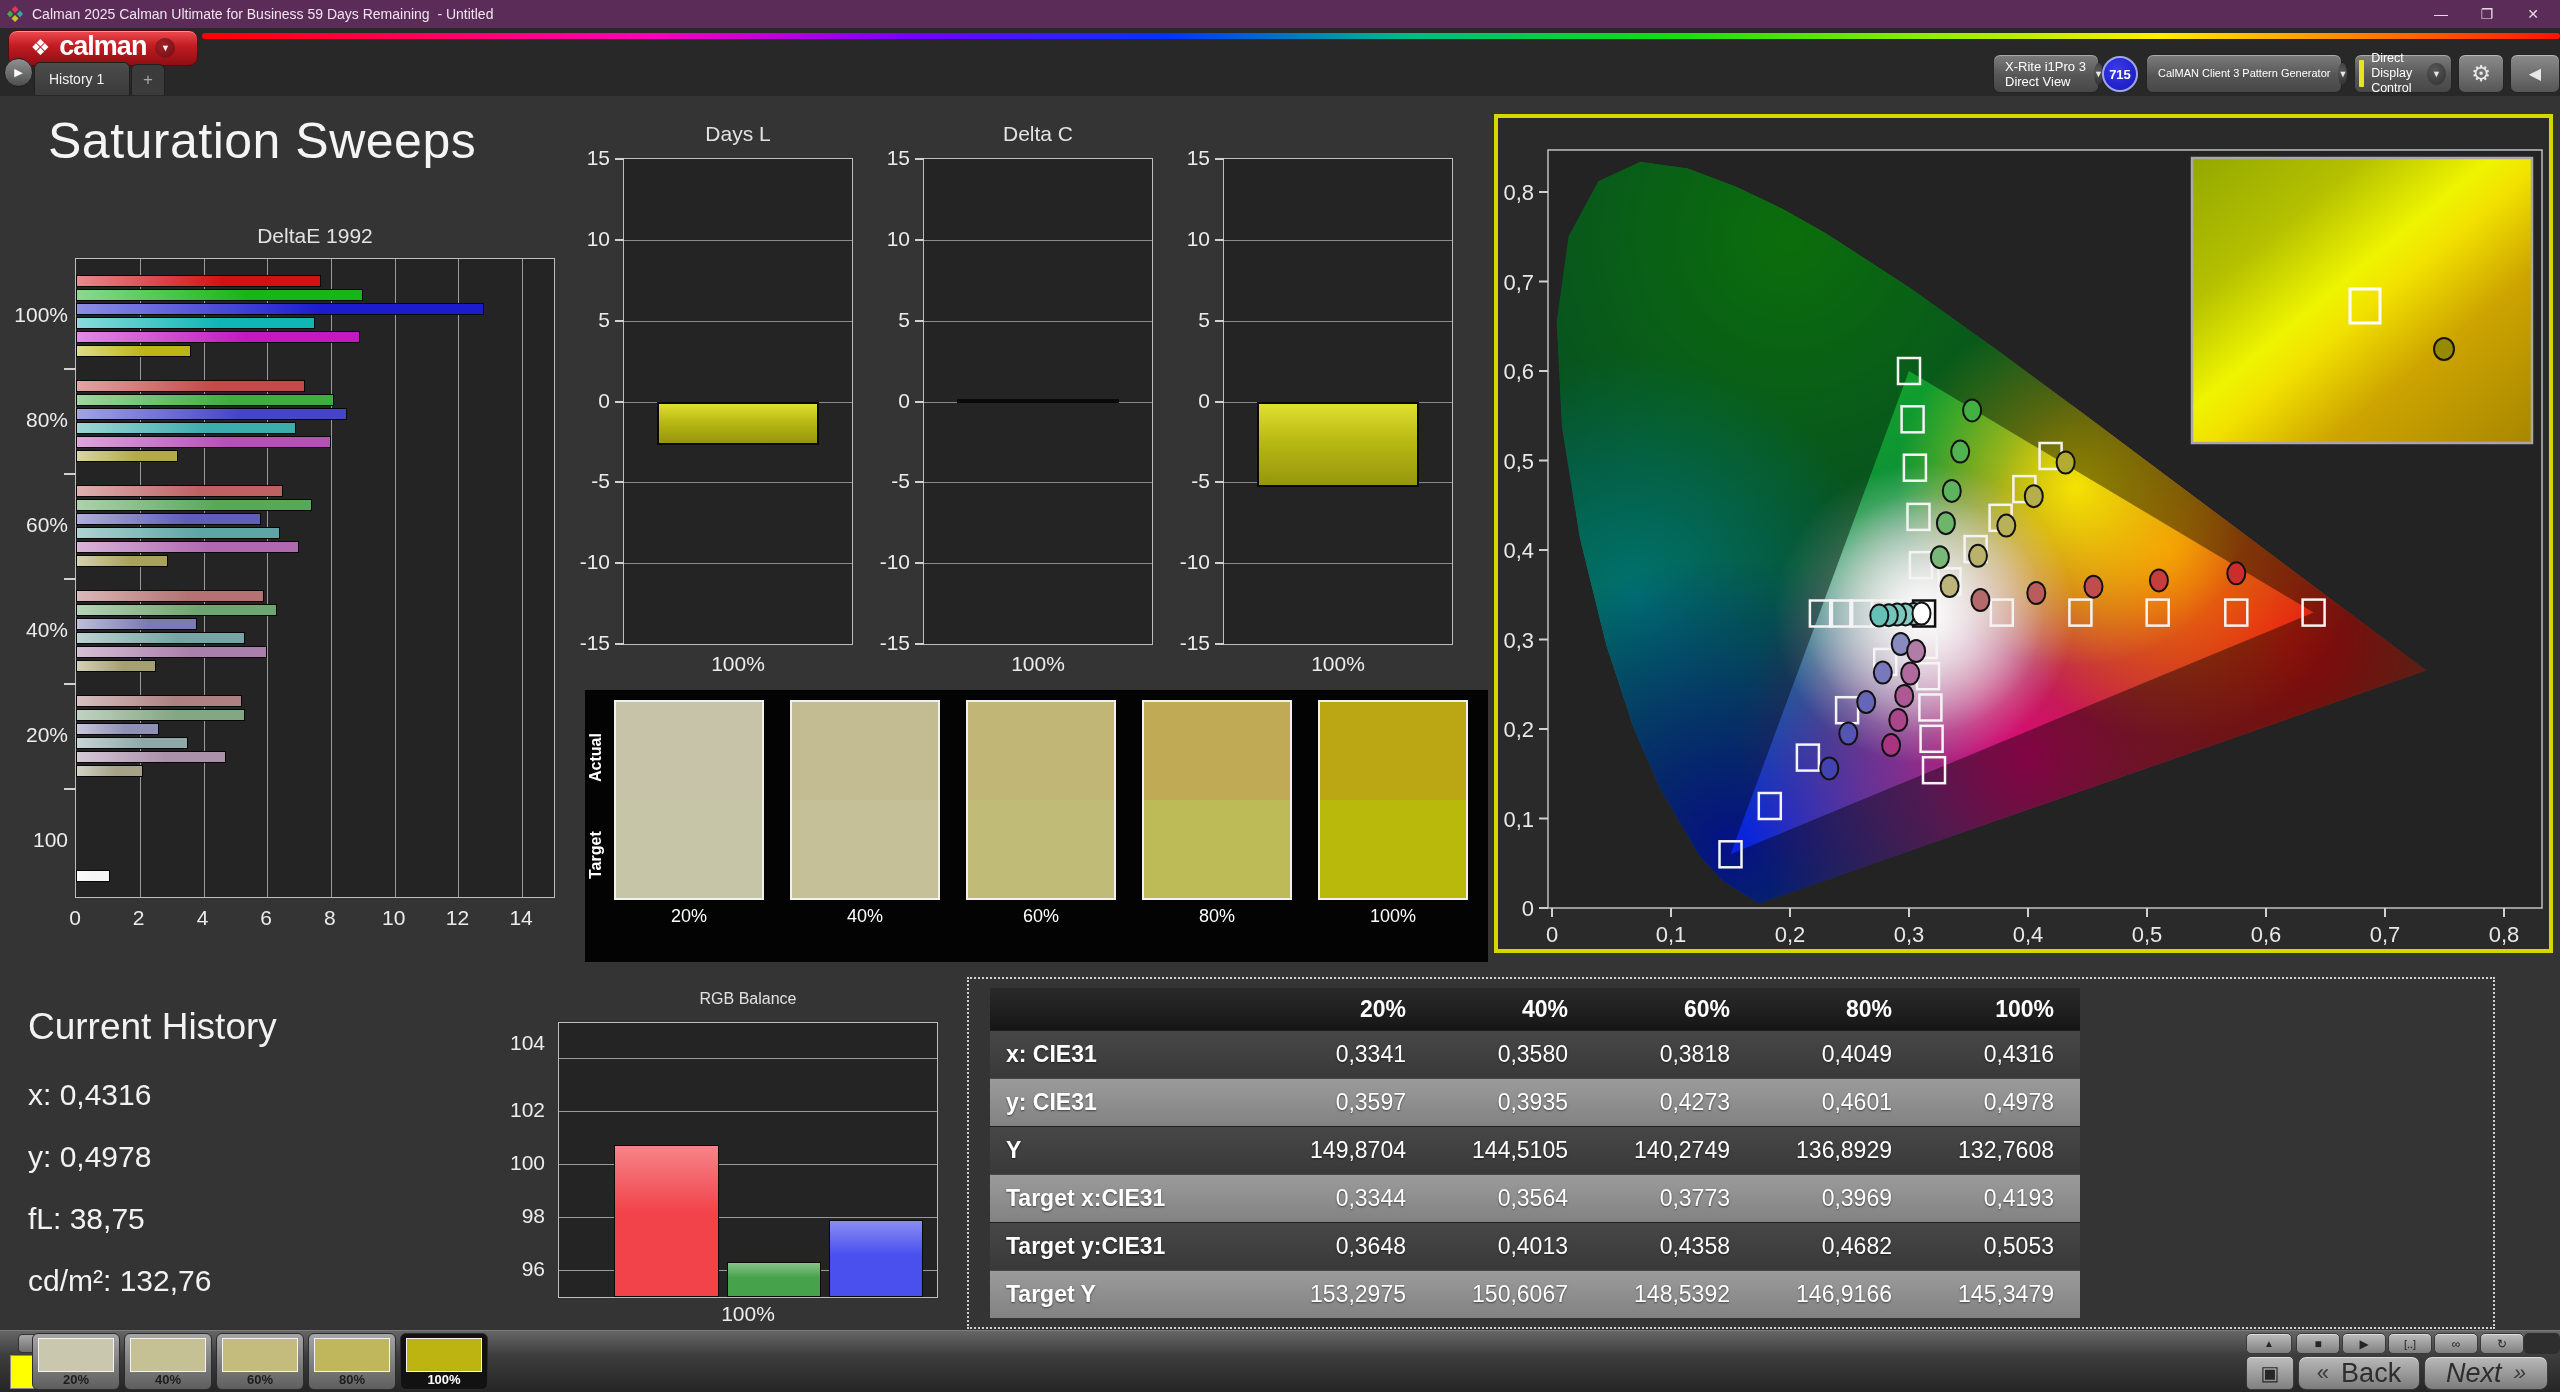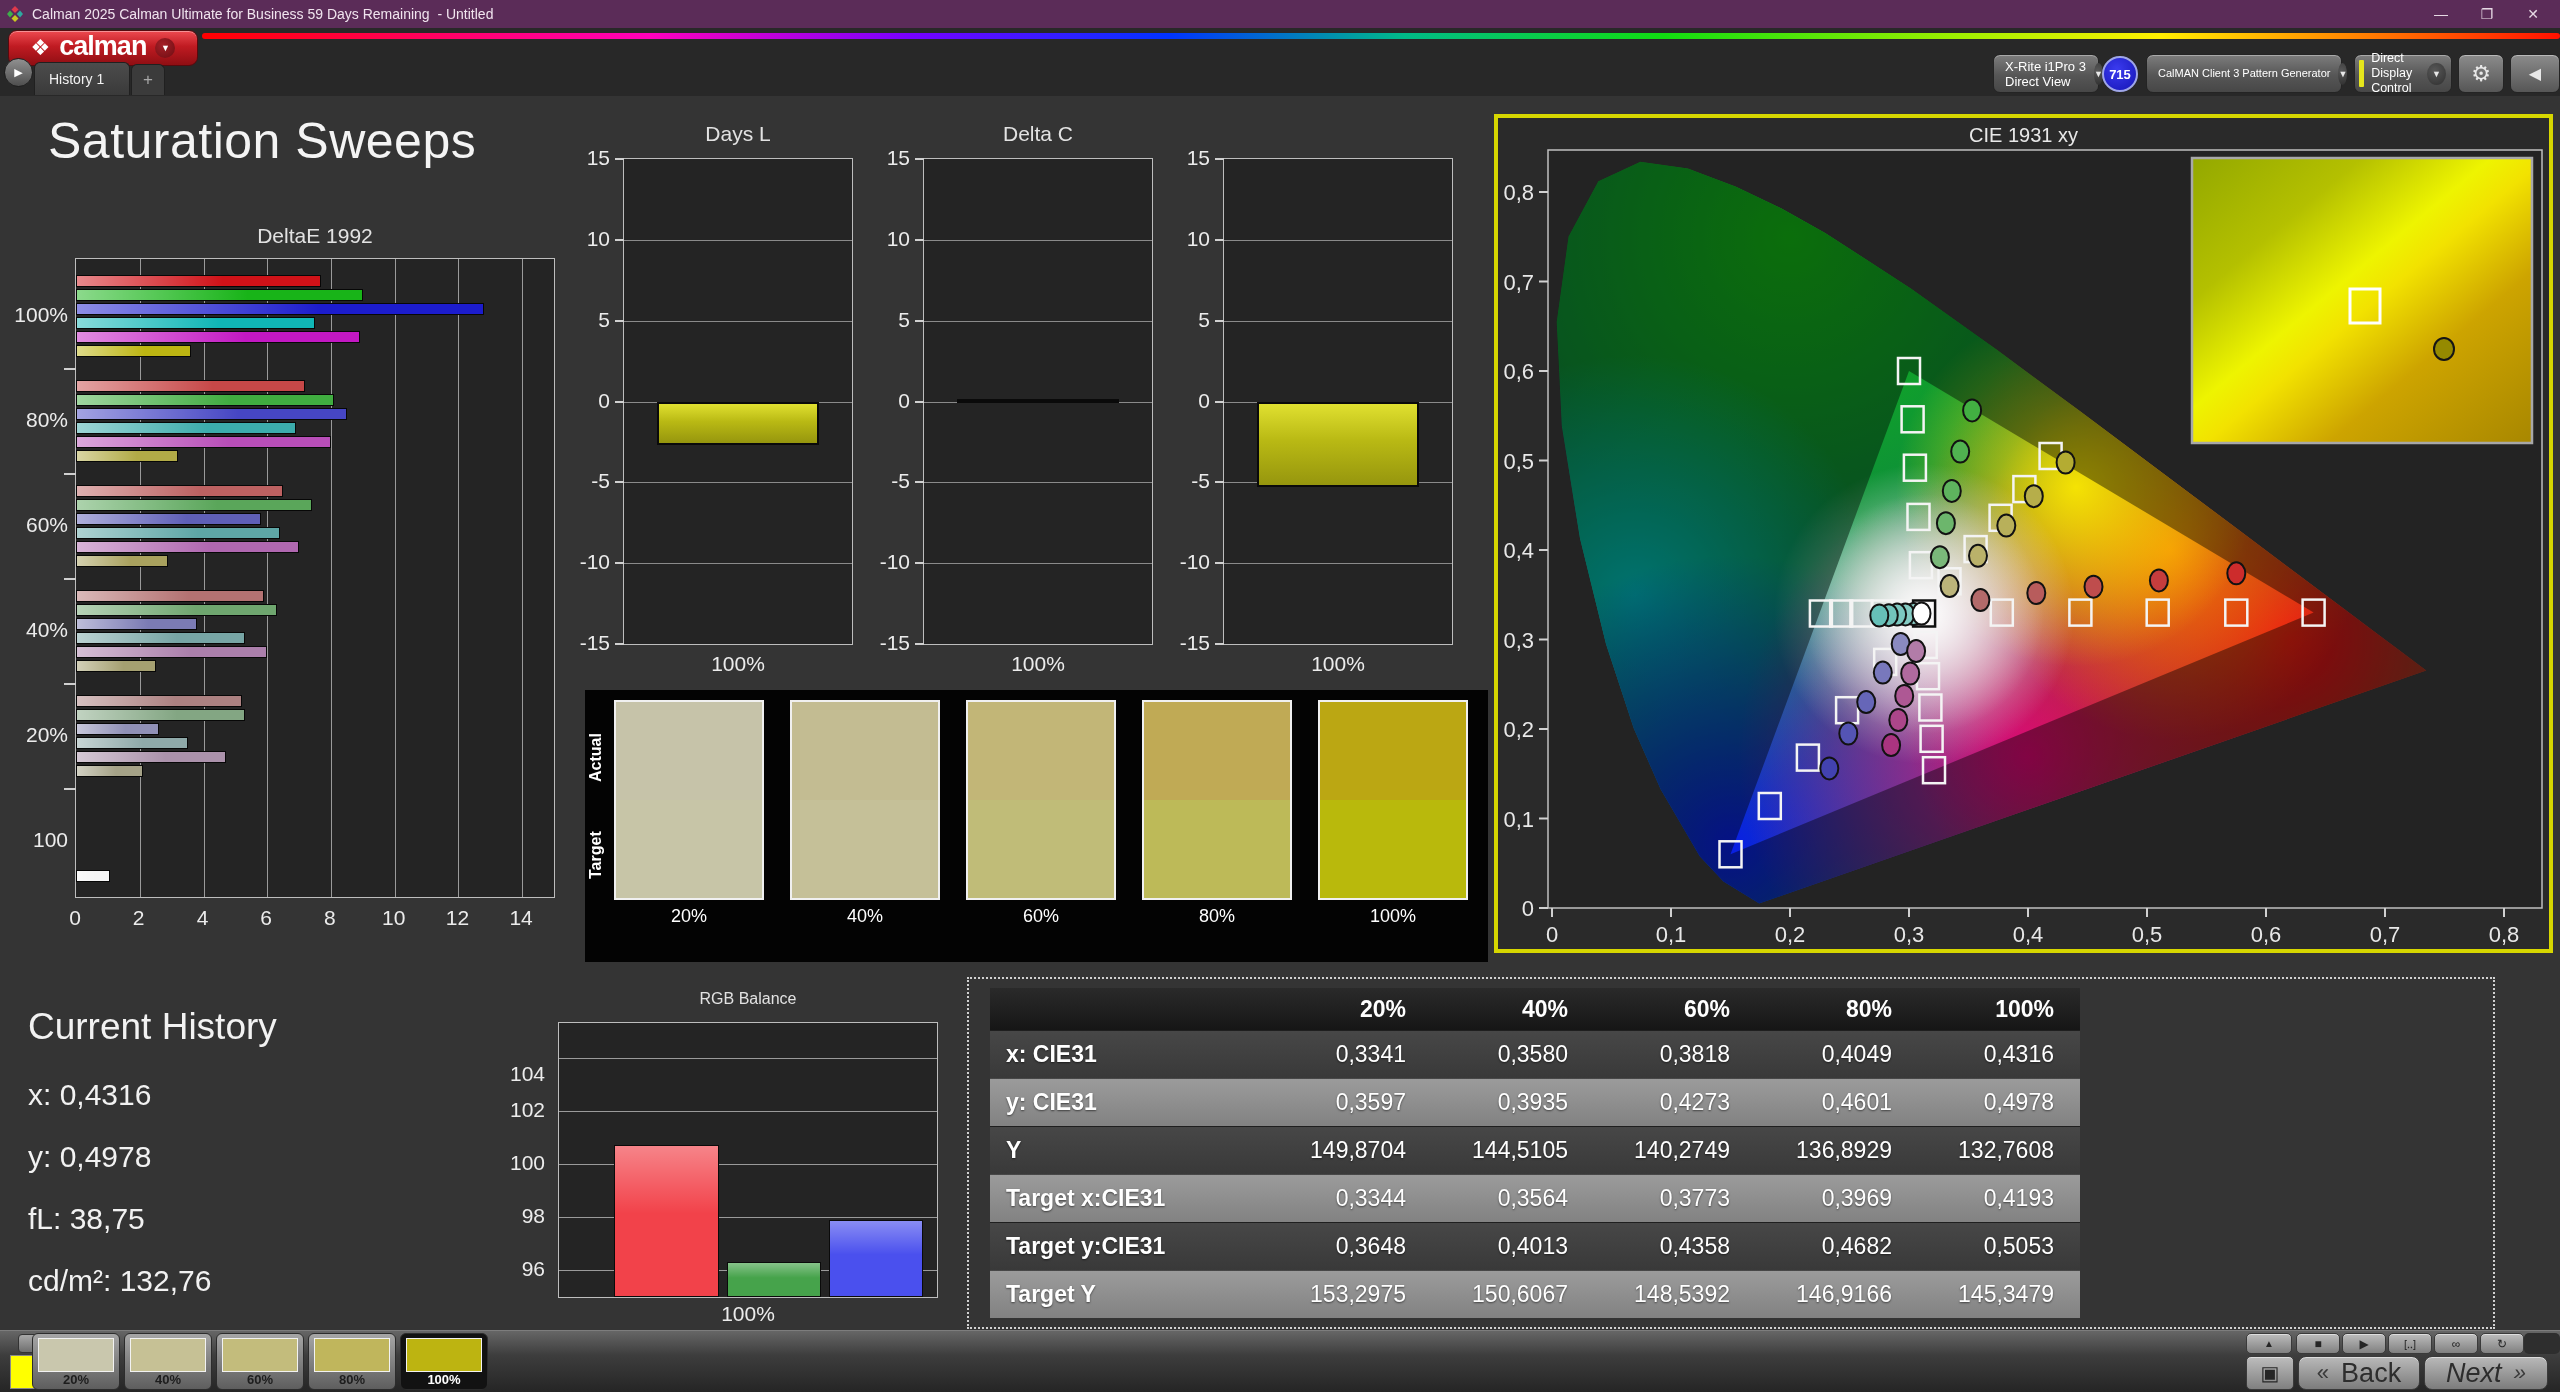--- a/index.html
+++ b/index.html
@@ -307,21 +307,20 @@
       <div class="sw-lab" style="left:557px;">80%</div>
       <div class="sw-rect" style="left:733px;">
         <div style="position:absolute;left:0;top:0;right:0;height:50%;background:#bba713;"></div>
         <div style="position:absolute;left:0;bottom:0;right:0;height:50%;background:#b9b90c;"></div>
       </div>
       <div class="sw-lab" style="left:733px;">100%</div>
     </div>
 </div>
 
 <div id="ciepanel" class="abs">
-  <div id="cietitle">CIE 1931 xy</div>
   <div id="ciesvg" style="position:absolute;left:0;top:0;"><svg width="1051" height="831" viewBox="0 0 1051 831">
         <defs>
           <radialGradient id="gGrn" gradientUnits="userSpaceOnUse" cx="292" cy="119" r="310">
             <stop offset="0" stop-color="#14be14" stop-opacity="1"></stop>
             <stop offset="1" stop-color="#14be14" stop-opacity="0"></stop>
           </radialGradient>
           <radialGradient id="gCyn" gradientUnits="userSpaceOnUse" cx="137" cy="477" r="240">
             <stop offset="0" stop-color="#00c8c8" stop-opacity="0.95"></stop>
             <stop offset="1" stop-color="#00c8c8" stop-opacity="0"></stop>
           </radialGradient>
@@ -500,21 +499,21 @@
 <div id="rgb-plot" class="plot" style="left:558px;top:1022px;width:380px;height:276px;">
     <div class="gridh" style="top:247.4px;background:#9a9a9a;"></div>
     <div class="ylab" style="left:-62px;top:234.4px;width:48px;">96</div>
     <div class="gridh" style="top:194.2px;background:#9a9a9a;"></div>
     <div class="ylab" style="left:-62px;top:181.2px;width:48px;">98</div>
     <div class="gridh" style="top:141.0px;background:#9a9a9a;"></div>
     <div class="ylab" style="left:-62px;top:128.0px;width:48px;">100</div>
     <div class="gridh" style="top:87.8px;background:#9a9a9a;"></div>
     <div class="ylab" style="left:-62px;top:74.8px;width:48px;">102</div>
     <div class="gridh" style="top:34.6px;background:#9a9a9a;"></div>
-    <div class="ylab" style="left:-62px;top:39px;width:48px;">104</div>
+    <div class="ylab" style="left:-62px;top:8px;width:48px;">104</div>
     <div class="vbar" style="left:55px;top:122.4px;width:105px;height:151.6px;background-image:linear-gradient(180deg,rgba(255,255,255,.35),rgba(255,255,255,0) 45%);background-color:#f2424a;"></div>
     <div class="vbar" style="left:168px;top:239.4px;width:94px;height:34.6px;background-image:linear-gradient(180deg,rgba(255,255,255,.35),rgba(255,255,255,0) 45%);background-color:#46a34b;"></div>
     <div class="vbar" style="left:270px;top:196.9px;width:94px;height:77.1px;background-image:linear-gradient(180deg,rgba(255,255,255,.35),rgba(255,255,255,0) 45%);background-color:#4a50ee;"></div>
   </div>
 <div class="xlab" style="left:558px;top:1302px;width:380px;">100%</div>
 
 <div id="tablepanel" class="abs"></div>
 <div id="datatable" class="abs">
     <div class="th"></div>
     <div class="th">20%</div>

